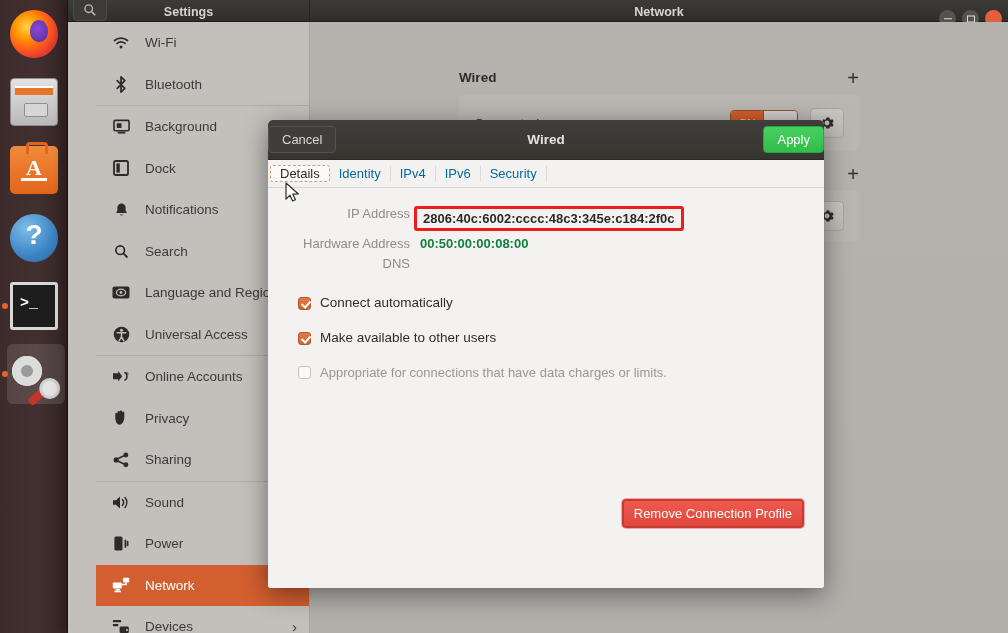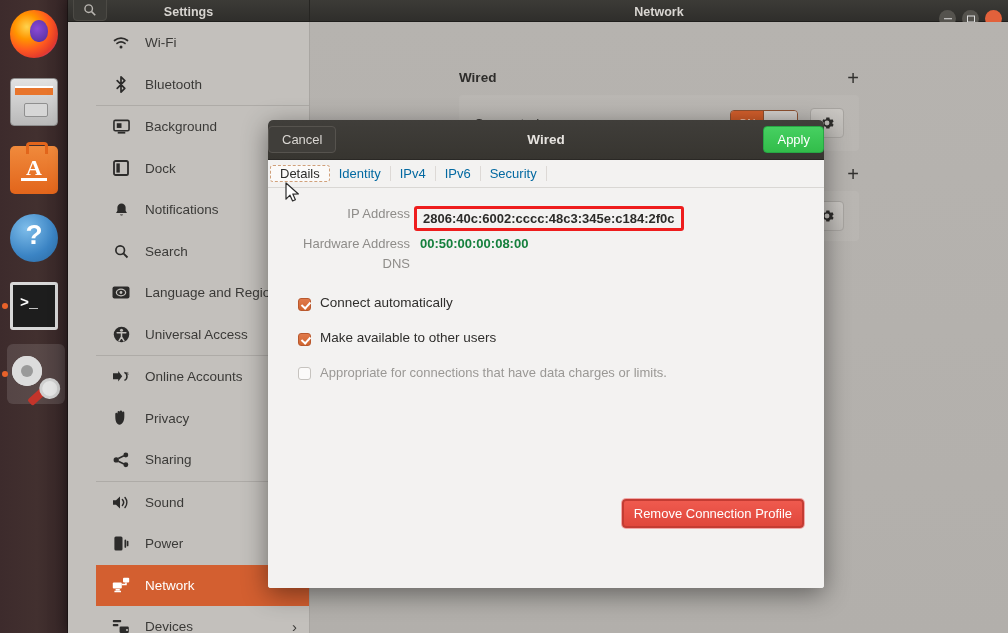--- a/index.html
+++ b/index.html
@@ -220,21 +220,21 @@
   .flabel { width: 152px; text-align:right; padding-right: 10px; font-size:13px; color:#8e8c89; }
   .fvalue { font-size:13px; color:#15803d; font-weight:bold; }
   #ip-highlight {
     border: 3px solid #ee1d1d; border-radius:3px;
     padding: 2px 6px; background:#f3f2f1;
     font-size:13px; color:#2c2b29; font-weight:bold;
     margin-left:-6px;
   }
 
   .checks { margin: 22px 0 0 30px; }
-  .chkrow { display:flex; align-items:flex-end; margin-bottom: 17px; }
+  .chkrow { display:flex; align-items:center; margin-bottom: 17px; }
   .chk {
     width: 13px; height: 13px; border-radius: 3px; margin-right: 9px; margin-top: 2px;
     border: 1px solid #b9582d; background: linear-gradient(#e07a4b,#d1652f);
     position: relative; flex: none;
   }
   .chk.off { background: #fbfaf9; border:1px solid #c6c3bf; }
   .chk::after {
     content:""; position:absolute; left:3.5px; top:1px; width:4px; height:7px;
     border:solid #fff; border-width:0 2px 2px 0; transform:rotate(42deg);
   }

